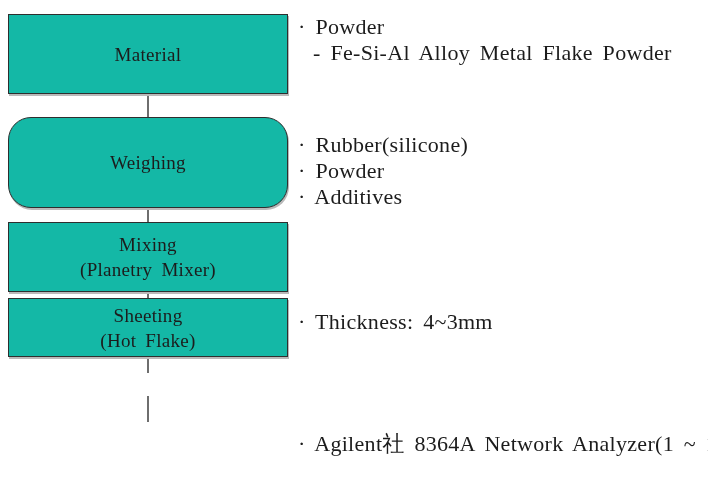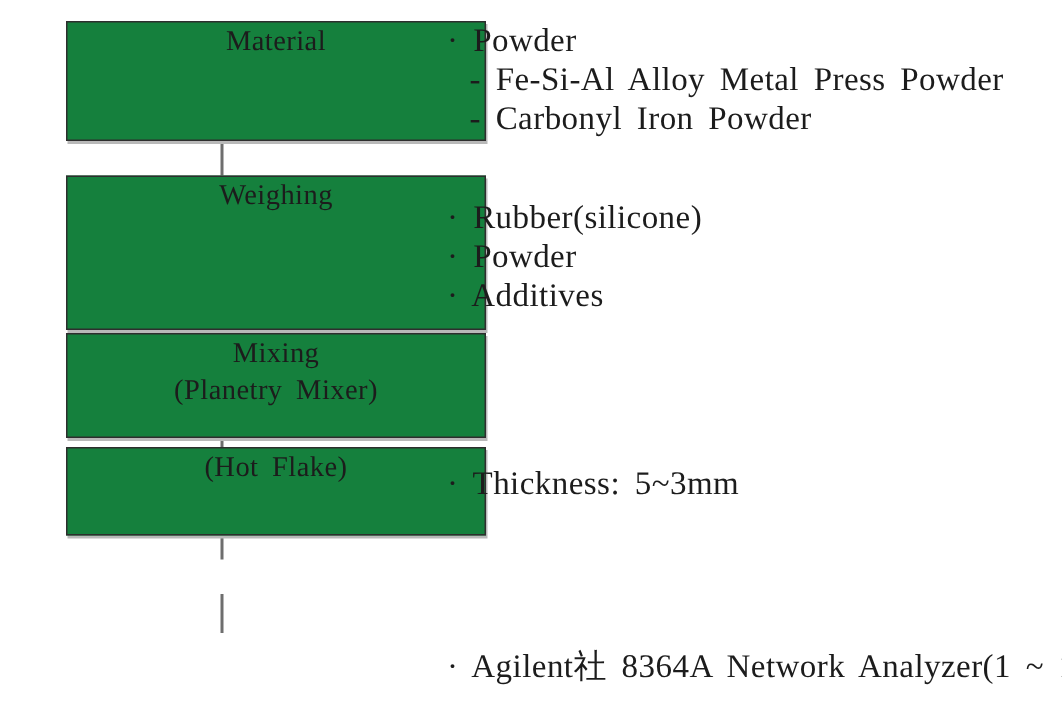--- a/index.html
+++ b/index.html
@@ -15,28 +15,27 @@
     font-family: "Liberation Serif", "DejaVu Serif", serif;
     color: #1c1c1c;
     overflow: hidden;
   }
   .box {
     position: absolute;
     left: 8px;
     width: 280px;
     box-sizing: border-box;
     border: 1px solid #2e2e2e;
-    background: #15803d;
+    background: #14b8a6;
     box-shadow: 1px 2px 0 #b9b9b9;
     display: flex;
     flex-direction: column;
     align-items: center;
-    justify-content: flex-start;
+    justify-content: center;
     z-index: 2;
-    margin-left: 36px;
   }
   .box-label {
     font-size: 19px;
     line-height: 25px;
     letter-spacing: 0.3px;
     word-spacing: 4px;
     white-space: nowrap;
   }
   .connector {
     position: absolute;
@@ -65,57 +64,57 @@
 <body>
 
 <div class="canvas">
 
   <div class="box" style="top:14px; height:80px;">
     <div class="box-label">Material</div>
   </div>
 
   <div class="connector" style="top:94px; height:23px;"></div>
 
-  <div class="box" style="top:117px; height:103px;">
+  <div class="box" style="top:117px; height:91px;border-radius:23px;">
     <div class="box-label">Weighing</div>
   </div>
 
   <div class="connector" style="top:200px; height:22px;"></div>
 
   <div class="box" style="top:222px; height:70px;">
     <div class="box-label">Mixing</div>
     <div class="box-label">(Planetry Mixer)</div>
   </div>
 
   <div class="connector" style="top:277px; height:21px;"></div>
 
   <div class="box" style="top:298px; height:59px;">
+    <div class="box-label">Sheeting</div>
     <div class="box-label">(Hot Flake)</div>
   </div>
 
   <div class="connector" style="top:357px; height:16px;"></div>
 
 
   <div class="connector" style="top:396px; height:26px;"></div>
 
 
   <div class="notes" style="top:14px;">
     <div class="note-line">· Powder</div>
-    <div class="note-line indent">- Fe-Si-Al Alloy Metal Press Powder</div>
-    <div class="note-line indent">- Carbonyl Iron Powder</div>
+    <div class="note-line indent">- Fe-Si-Al Alloy Metal Flake Powder</div>
   </div>
 
   <div class="notes" style="top:132px;">
     <div class="note-line">· Rubber(silicone)</div>
     <div class="note-line">· Powder</div>
     <div class="note-line">· Additives</div>
   </div>
 
   <div class="notes" style="top:309px;">
-    <div class="note-line">· Thickness: 5~3mm</div>
+    <div class="note-line">· Thickness: 4~3mm</div>
   </div>
 
 
   <div class="notes" style="top:431px;">
     <div class="note-line">· Agilent社 8364A Network Analyzer(1 ~ 10GHz)</div>
   </div>
 
 </div>
 
 </body></html>

